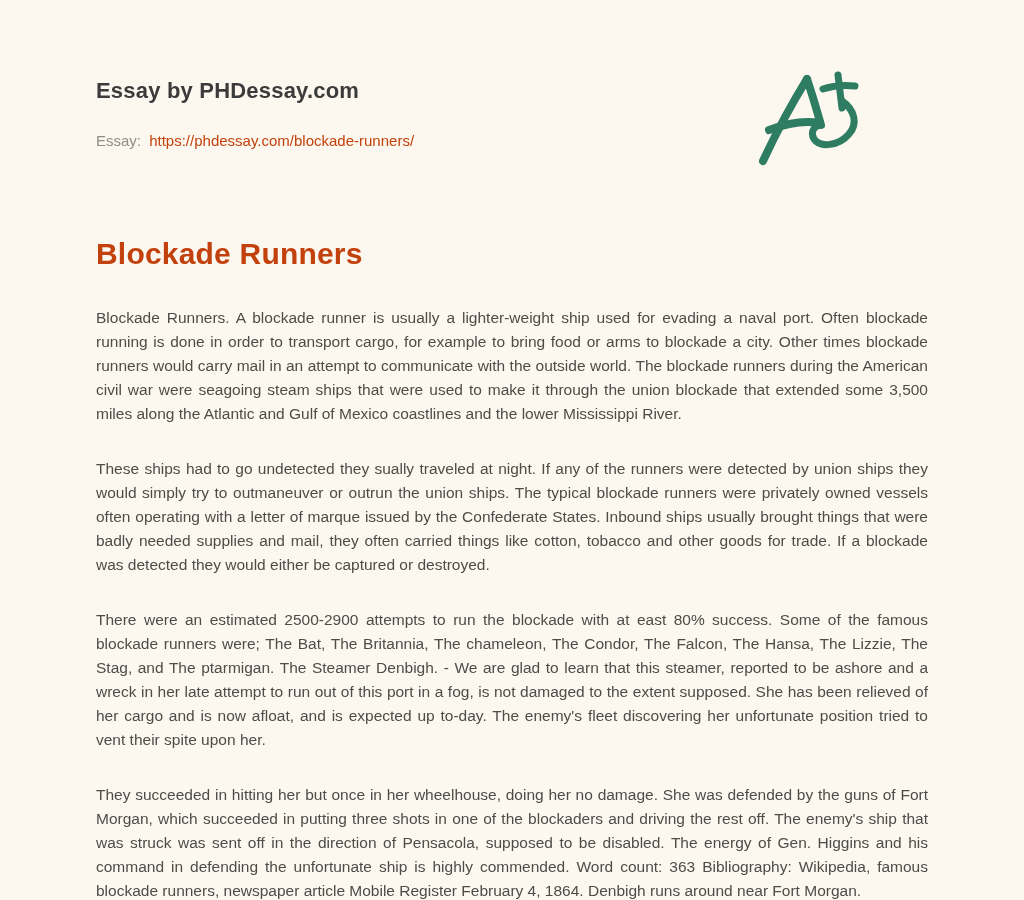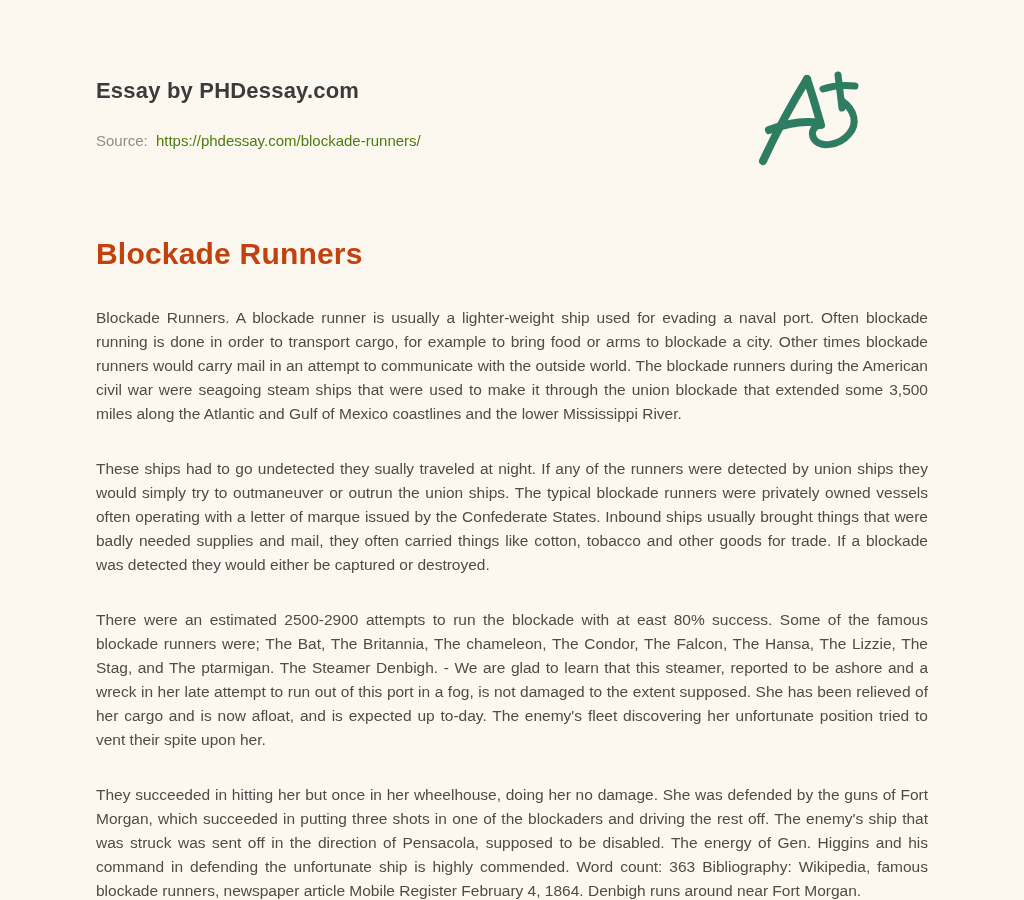--- a/index.html
+++ b/index.html
@@ -27,21 +27,21 @@
     font-weight: 700;
     color: #3B3B3B;
     letter-spacing: 0.2px;
   }
   .source-line {
     margin-top: 28px;
     font-size: 15px;
     color: #8F8D88;
   }
   .source-line a {
-    color: #4d7c0f;
+    color: #c2410c;
     text-decoration: none;
     margin-left: 4px;
   }
   .logo {
     position: absolute;
     top: -8px;
     right: 68px;
     width: 104px;
     height: 96px;
   }
@@ -65,21 +65,21 @@
 </style>
 </head>
 <body>
 
 <div class="page">
 
   <div class="header-row">
     <div class="byline">Essay by PHDessay.com</div>
 
     <div class="source-line">
-      <span>Source:</span>
+      <span>Essay:</span>
       <a href="#">https://phdessay.com/blockade-runners/</a>
     </div>
 
     <div class="logo">
       <svg viewBox="0 0 104 96" width="104" height="96" fill="none" stroke="#2E7D63" stroke-linecap="round" stroke-linejoin="round">
 
         <path d="M7 91 Q27 48 51 9" stroke-width="8"></path>
 
         <path d="M51 9 Q58 30 65 55" stroke-width="8"></path>
 

